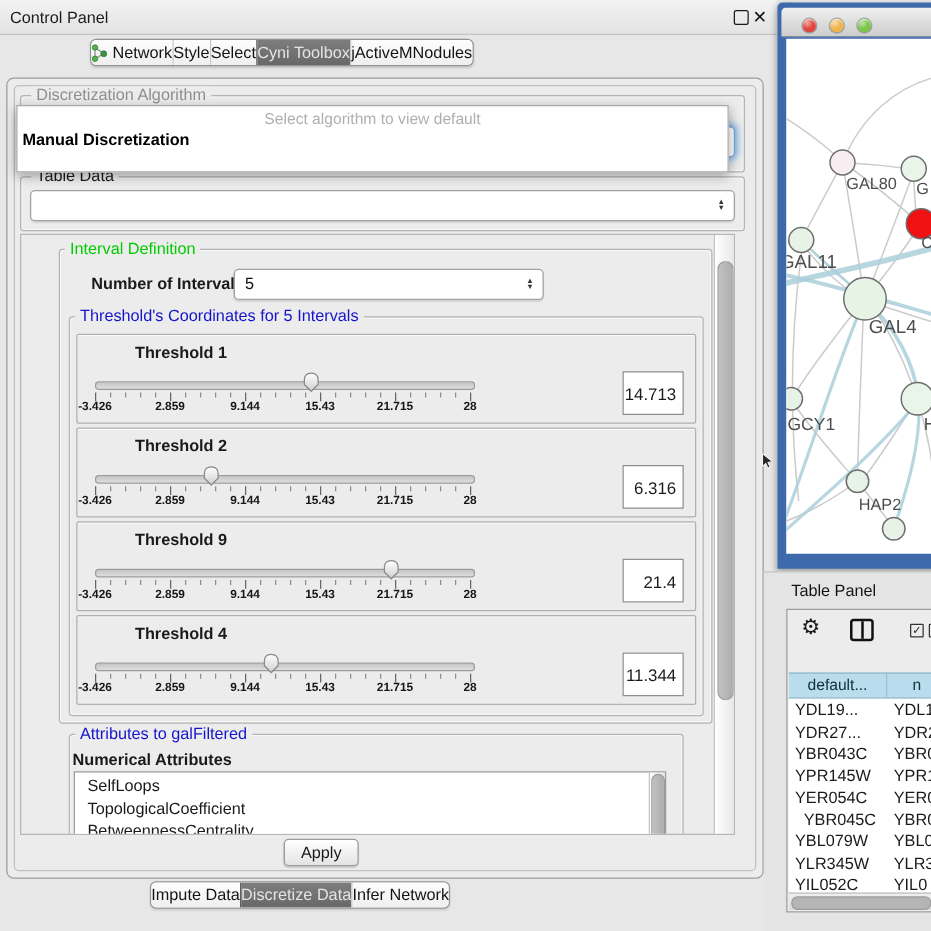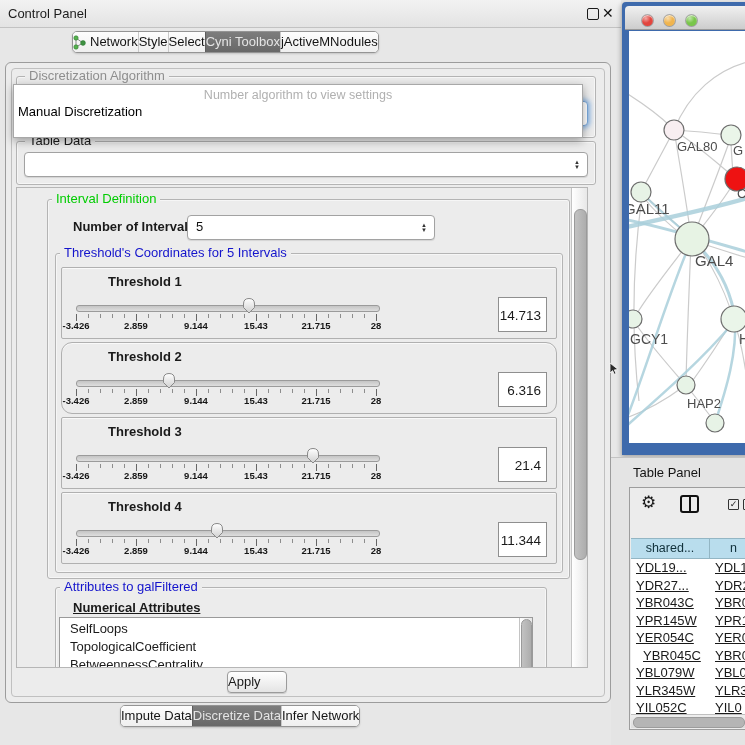--- a/index.html
+++ b/index.html
@@ -33,39 +33,39 @@
   .tlabel{position:absolute;left:10px;top:6px;font-weight:bold;margin-left:36px;}
   .track{position:absolute;left:14px;top:37px;width:302px;height:5px;background:linear-gradient(#c5c5c5,#dedede);border:1px solid #9b9b9b;border-radius:3px;}
   .tick{position:absolute;width:1px;background:#666;}
   .ticklabel{position:absolute;top:52px;font-size:9.5px;font-weight:bold;color:#161616;transform:translateX(-50%);}
   .vbox{position:absolute;left:436px;top:29px;width:49px;height:35px;background:#fff;border:1px solid #8f8f8f;font-size:13.5px;text-align:right;line-height:35px;padding-right:5px;box-sizing:border-box;}
   
   #popup{left:13px;top:84px;width:568px;height:52px;background:#fff;border:1px solid #a8a8a8;box-shadow:0 3px 9px rgba(0,0,0,.35);z-index:60;}
   #popup-hint{position:absolute;left:0;top:3px;width:100%;text-align:center;color:#b0b0b0;font-size:12.5px;}
   .popup-item{position:absolute;left:4px;white-space:nowrap;font-size:13px;color:#000;}
   
-  #apply-btn{left:227px;top:671px;width:58px;height:20px;background:linear-gradient(#ffffff,#e4e4e4);border:1px solid #9b9b9b;border-radius:4px;line-height:19px;box-shadow:0 1px 1px rgba(0,0,0,.15);}
+  #apply-btn{left:227px;top:671px;width:58px;height:20px;background:linear-gradient(#ffffff,#e4e4e4);border:1px solid #9b9b9b;border-radius:4px;text-align:center;line-height:19px;box-shadow:0 1px 1px rgba(0,0,0,.15);}
   
   #nw{left:622px;top:2px;width:146px;height:453px;background:#3e6aac;border-radius:4px 0 0 0;box-shadow:-1px 2px 5px rgba(0,0,0,.3);text-align:right;}
   #nw-titlebar{left:3px;top:4px;width:120px;height:23px;background:linear-gradient(#f0f0f0,#cdcdcd);border-bottom:1px solid #999;border-radius:4px 0 0 0;}
   .light{position:absolute;top:9px;width:11px;height:11px;border-radius:50%;box-shadow:inset 0 1px 1px rgba(255,255,255,.7),0 0 0 1px rgba(0,0,0,.25);}
   #nw-canvas{left:7px;top:29px;width:116px;height:412px;background:#ffffff;overflow:hidden;}
   
   #tp{left:611px;top:457px;width:134px;height:288px;background:#e4e4e4;border-top:1px solid #c4c4c4;}
   #tp-title{left:22px;top:7px;color:#141414;}
   #tp-box{left:18px;top:29px;width:116px;height:241px;background:#ececec;border:1px solid #9d9d9d;}
   #gear{left:11px;top:4px;font-size:17px;color:#1a1a1a;}
   #colicon{left:50px;top:7px;width:15px;height:14px;border:2px solid #111;border-radius:3px;}
   #colicon div{position:absolute;left:6.5px;top:0;width:2px;height:14px;background:#111;}
   .chk{position:absolute;top:11px;width:9px;height:9px;border:1.5px solid #333;border-radius:1px;font-size:9px;line-height:9px;text-align:center;color:#222;}
   #tp-header{left:1px;top:50px;height:21px;display:flex;}
   .hcell{background:#b9dded;border:1px solid #93b6c4;border-left:none;box-sizing:border-box;font-size:12.5px;line-height:19px;color:#10303a;overflow:hidden;white-space:nowrap;}
   #tp-rows{left:1px;top:71px;width:115px;height:155px;background:#fff;overflow:hidden;}
   .trow{position:absolute;left:0;width:200px;height:18px;line-height:18px;white-space:nowrap;}
-  .trow span{position:absolute;top:0;text-decoration:underline;}
+  .trow span{position:absolute;top:0;}
   #hscroll{left:1px;top:226px;width:115px;height:13px;background:linear-gradient(#efefef,#dcdcdc);border-top:1px solid #c0c0c0;}
   #hthumb{left:2px;top:2px;width:110px;height:9px;background:#b5b5b5;border:1px solid #9c9c9c;border-radius:5px;}
   svg text{font-family:"Liberation Sans","DejaVu Sans",sans-serif;}
 </style>
 </head>
 <body>
 
 <svg width="0" height="0" style="position:absolute">
   <defs>
     <linearGradient id="thg" x1="0" y1="0" x2="0" y2="1">
@@ -174,21 +174,21 @@
         <div class="ticklabel" style="left: 74px;">2.859</div>
         <div class="ticklabel" style="left: 134px;">9.144</div>
         <div class="ticklabel" style="left: 194px;">15.43</div>
         <div class="ticklabel" style="left: 254px;">21.715</div>
         <div class="ticklabel" style="left: 314px;">28</div>
         <svg width="16" height="19" style="position: absolute; left: 179.2px; top: 28px;">
           <path d="M2.5 8 Q2.5 2.5 8 2.5 Q13.5 2.5 13.5 8 L13.5 11.5 L8 17 L2.5 11.5 Z" fill="url(#thg)" stroke="#898989" stroke-width="1"></path>
         </svg>
         <div class="vbox">14.713</div>
       </div>
-      <div class="tbox" style="top: 154px; border-radius: 11px;">
+      <div class="tbox" style="top: 154px;">
         <div class="tlabel">Threshold 2</div>
         <div class="track"></div>
         <div class="tick" style="left: 14px; top: 46px; height: 7px;"></div>
         <div class="tick" style="left: 26px; top: 46px; height: 4px; background: rgb(141, 141, 141);"></div>
         <div class="tick" style="left: 38px; top: 46px; height: 4px; background: rgb(141, 141, 141);"></div>
         <div class="tick" style="left: 50px; top: 46px; height: 4px; background: rgb(141, 141, 141);"></div>
         <div class="tick" style="left: 62px; top: 46px; height: 4px; background: rgb(141, 141, 141);"></div>
         <div class="tick" style="left: 74px; top: 46px; height: 7px;"></div>
         <div class="tick" style="left: 86px; top: 46px; height: 4px; background: rgb(141, 141, 141);"></div>
         <div class="tick" style="left: 98px; top: 46px; height: 4px; background: rgb(141, 141, 141);"></div>
@@ -215,21 +215,21 @@
         <div class="ticklabel" style="left: 134px;">9.144</div>
         <div class="ticklabel" style="left: 194px;">15.43</div>
         <div class="ticklabel" style="left: 254px;">21.715</div>
         <div class="ticklabel" style="left: 314px;">28</div>
         <svg width="16" height="19" style="position: absolute; left: 99px; top: 28px;">
           <path d="M2.5 8 Q2.5 2.5 8 2.5 Q13.5 2.5 13.5 8 L13.5 11.5 L8 17 L2.5 11.5 Z" fill="url(#thg)" stroke="#898989" stroke-width="1"></path>
         </svg>
         <div class="vbox">6.316</div>
       </div>
       <div class="tbox" style="top: 229px;">
-        <div class="tlabel">Threshold 3</div>
+        <div class="tlabel">Threshold 9</div>
         <div class="track"></div>
         <div class="tick" style="left: 14px; top: 46px; height: 7px;"></div>
         <div class="tick" style="left: 26px; top: 46px; height: 4px; background: rgb(141, 141, 141);"></div>
         <div class="tick" style="left: 38px; top: 46px; height: 4px; background: rgb(141, 141, 141);"></div>
         <div class="tick" style="left: 50px; top: 46px; height: 4px; background: rgb(141, 141, 141);"></div>
         <div class="tick" style="left: 62px; top: 46px; height: 4px; background: rgb(141, 141, 141);"></div>
         <div class="tick" style="left: 74px; top: 46px; height: 7px;"></div>
         <div class="tick" style="left: 86px; top: 46px; height: 4px; background: rgb(141, 141, 141);"></div>
         <div class="tick" style="left: 98px; top: 46px; height: 4px; background: rgb(141, 141, 141);"></div>
         <div class="tick" style="left: 110px; top: 46px; height: 4px; background: rgb(141, 141, 141);"></div>
@@ -299,21 +299,21 @@
         <svg width="16" height="19" style="position: absolute; left: 147px; top: 28px;">
           <path d="M2.5 8 Q2.5 2.5 8 2.5 Q13.5 2.5 13.5 8 L13.5 11.5 L8 17 L2.5 11.5 Z" fill="url(#thg)" stroke="#898989" stroke-width="1"></path>
         </svg>
         <div class="vbox">11.344</div>
       </div>
     </div>
 
   <div class="grp" style="left:38px;top:399px;width:490px;height:95px;">
     <span class="gtitle" style="left:4px;top:-8px;color:#1414cc;">Attributes to galFiltered</span>
   </div>
-  <span class="abs" style="left:56px;top:412px;font-weight:bold;text-decoration:underline;">Numerical Attributes</span>
+  <span class="abs" style="left:41px;top:412px;font-weight:bold;">Numerical Attributes</span>
   <div class="abs" style="left:42px;top:429px;width:472px;height:60px;background:#fff;border:1px solid #9a9a9a;overflow:hidden;" id="attrlist">
     <div class="vtrack" style="left:459px;top:0;width:12px;height:60px;">
       <div class="vthumb" style="left:1px;top:1px;width:9px;height:56px;"></div>
     </div>
   <div style="position: absolute; left: 10px; top: 2px; line-height: 18px;">SelfLoops</div>
       <div style="position: absolute; left: 10px; top: 20px; line-height: 18px;">TopologicalCoefficient</div>
       <div style="position: absolute; left: 10px; top: 38px; line-height: 18px;">BetweennessCentrality</div>
     </div>
 
   <div class="vtrack" style="left:554px;top:0;width:16px;height:479px;">
@@ -329,22 +329,22 @@
     </div>
     <div class="tab sel">
       <span>Discretize Data</span>
     </div>
     <div class="tab">
       <span>Infer Network</span>
     </div>
   </div>
 
 <div class="abs" id="popup">
-  <div id="popup-hint">Number algorithm to view settings</div>
-<div class="popup-item" style="top: 19px; font-weight: normal;">Manual Discretization</div>
+  <div id="popup-hint">Select algorithm to view default</div>
+<div class="popup-item" style="top: 19px; font-weight: bold;">Manual Discretization</div>
   </div>
 
 <div class="abs" id="nw">
   <div class="abs" id="nw-titlebar">
       <span class="light" style="left: 17px; background: radial-gradient(circle at 35% 30%, rgba(255, 255, 255, 0.533), transparent 45%), rgb(226, 69, 61);"></span>
       <span class="light" style="left: 39px; background: radial-gradient(circle at 35% 30%, rgba(255, 255, 255, 0.533), transparent 45%), rgb(240, 180, 78);"></span>
       <span class="light" style="left: 61px; background: radial-gradient(circle at 35% 30%, rgba(255, 255, 255, 0.533), transparent 45%), rgb(121, 198, 74);"></span>
     </div>
   <div class="abs" id="nw-canvas">
     <svg id="graph" width="116" height="412" viewBox="0 0 116 412">
@@ -399,21 +399,21 @@
 <div class="abs" id="tp">
   <span class="abs" id="tp-title">Table Panel</span>
   <div class="abs" id="tp-box">
     <span class="abs" id="gear">⚙</span>
     <div class="abs" id="colicon">
         <div></div>
       </div>
     <span class="abs chk" style="left:98px;">✓</span>
     <span class="abs chk" style="left:113px;">✓</span>
     <div class="abs" id="tp-header">
-        <div class="hcell" style="width: 79px; text-align: center;">shared...</div>
+        <div class="hcell" style="width: 79px; text-align: center;">default...</div>
         <div class="hcell" style="width: 114px; padding-left: 20px;">n</div>
       </div>
     <div class="abs" id="tp-rows">
         <div class="trow" style="top: 0px;">
           <span style="left: 5px;">YDL19...</span>
           <span style="left: 84px;">YDL1</span>
         </div>
         <div class="trow" style="top: 17.5px;">
           <span style="left: 5px;">YDR27...</span>
           <span style="left: 84px;">YDR2</span>

